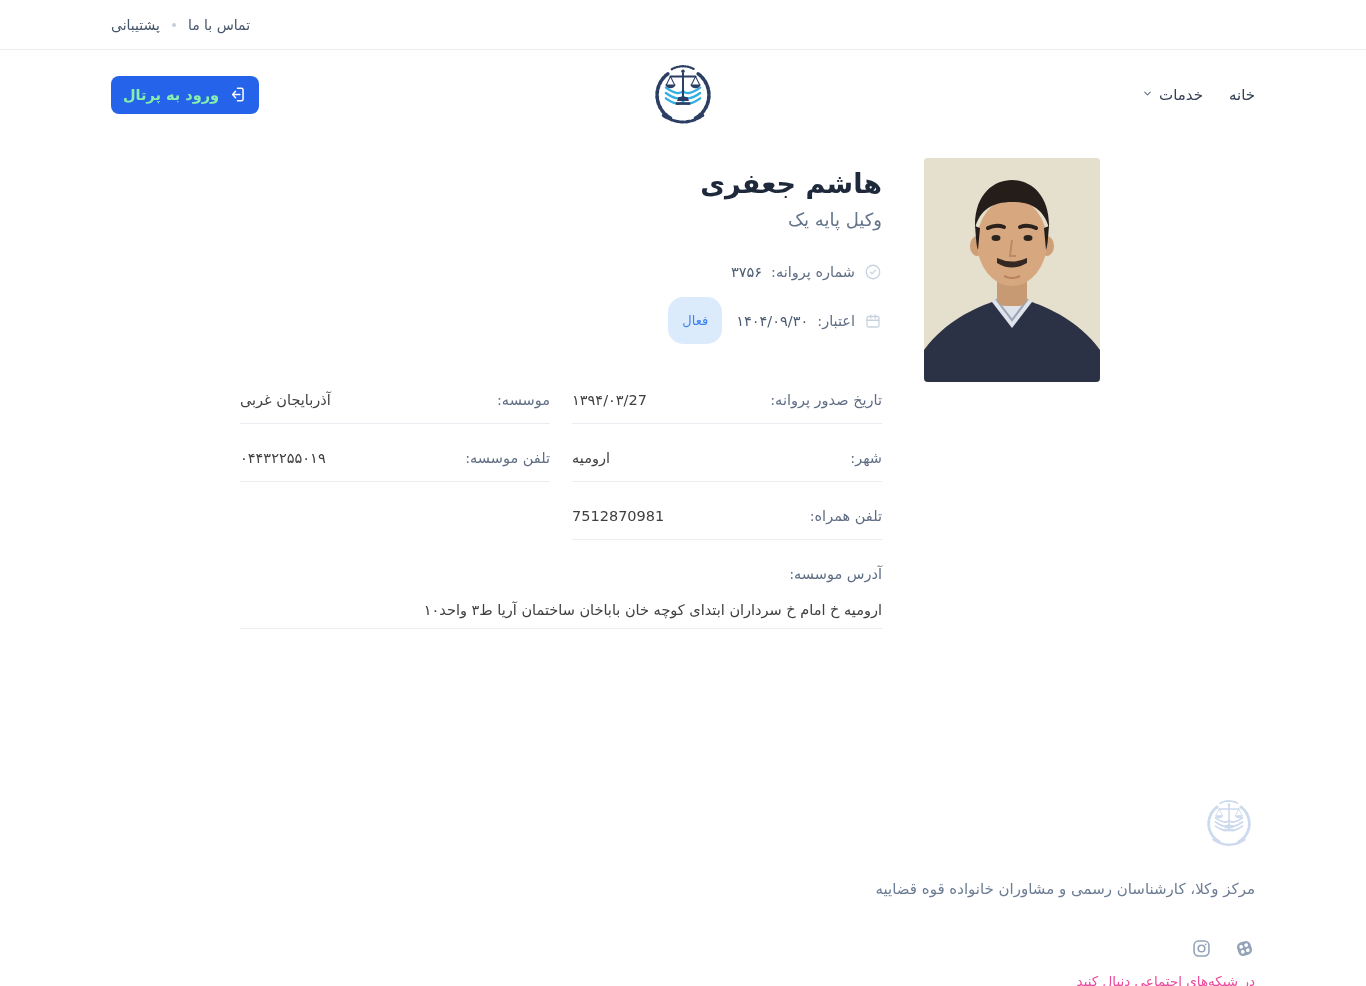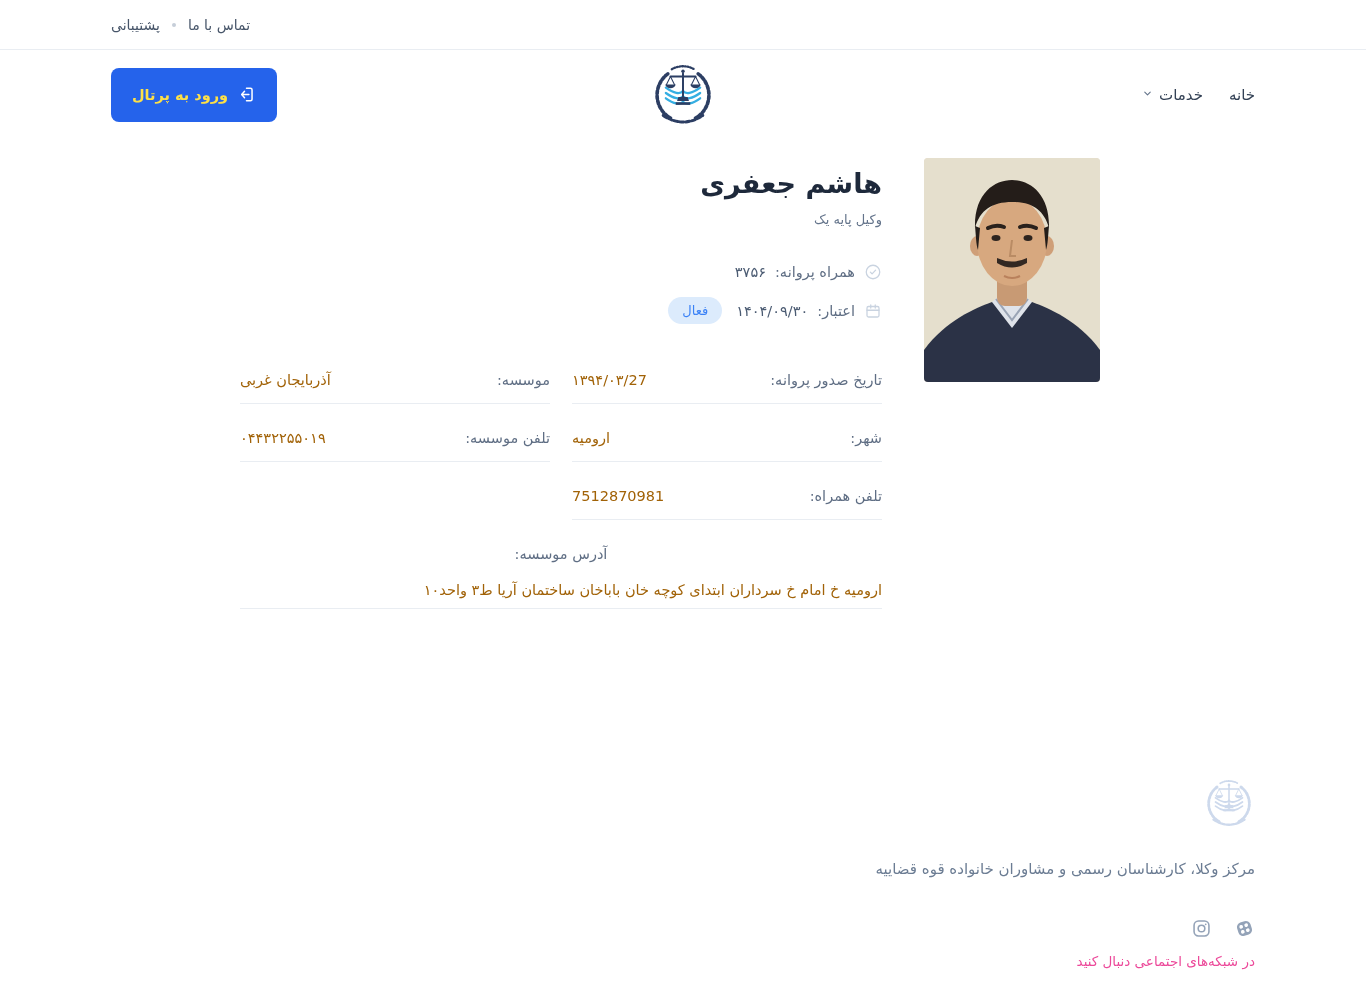--- a/index.html
+++ b/index.html
@@ -13,49 +13,49 @@
   .topbar .container { height: 100%; display: flex; align-items: center; justify-content: flex-end; gap: 12px; }
   .topbar-link { color: #475569; font-size: 14px; text-decoration: none; cursor: pointer; }
   .dot-sep { width: 4px; height: 4px; border-radius: 50%; background: #c6ced9; display: inline-block; }
 
   
   .header .container { height: 89px; display: flex; align-items: center; justify-content: space-between; position: relative; }
   .main-nav { display: flex; align-items: center; gap: 26px; }
   .nav-link { display: flex; gap: 6px; color: #334155; font-size: 15px; text-decoration: none; cursor: pointer; }
   .nav-link svg { margin-top: 2px; }
   .logo-center { position: absolute; right: 50%; transform: translateX(50%); top: 6px; }
-  .login-btn { background: #2563eb; color: #fde047; border: none; border-radius: 8px; height: 54px; padding: 0 21px;
+  .login-btn { background: #2563eb; color: #86efac; border: none; border-radius: 8px; height: 38px; padding: 0 12px;
                font-size: 14.5px; font-weight: bold; font-family: inherit; display: flex; align-items: center; gap: 9px; cursor: pointer; }
 
   
   .emblem--full  { --ink: #2c3e63; --book: #35aee2; }
   .emblem--muted { --ink: #cdd9ec; --book: #cdd9ec; }
 
   
   .profile-wrap { margin-top: 19px; }
   .profile { display: flex; gap: 42px; padding-right: 155px; }
   .photo { width: 176px; height: 224px; border-radius: 4px; overflow: hidden; flex: 0 0 auto; background: #e9e2d2; }
   .info { width: 642px; padding-top: 10px; }
   .lawyer-name { margin: 0; font-size: 27px; line-height: 32px; font-weight: bold; color: #1e293b; text-align: right; }
-  .job-title { margin-top: 11px; color: #64748b; font-size: 13px; line-height: 18px; }
+  .job-title { margin-top: 11px; color: #64748b; font-size: 18px; line-height: 18px; }
 
   .meta { margin-top: 30px; display: flex; flex-direction: column; gap: 12px; }
   .meta-row { display: flex; align-items: center; gap: 9px; color: #4b5b72; font-size: 14.5px; line-height: 20px; min-height: 26px; }
   .meta-row .ico { display: flex; color: #c9d3e0; }
-  .badge { background: #dcebfc; color: #3b82f6; font-size: 13px; line-height: 1; padding: 7px 14px; border-radius: 15px; margin-right: 5px; }
+  .badge { background: #dcebfc; color: #3b82f6; font-size: 13px; line-height: 1; padding: 17px 14px; border-radius: 15px; margin-right: 5px; }
 
   .fields { margin-top: 46px; display: grid; grid-template-columns: 1fr 1fr; column-gap: 22px; row-gap: 24px; }
   .field { display: flex; justify-content: space-between; align-items: baseline; padding-bottom: 13px;
            border-bottom: 1px solid #e9edf2; font-size: 14.5px; line-height: 20px; }
   .field--empty { border-bottom: none; }
   .lbl { color: #5f6e84; }
-  .val { color: #a16207; }
+  .val { color: #404040; }
   .address { grid-column: 1 / -1; padding-bottom: 8px; border-bottom: 1px solid #e9edf2; font-size: 14.5px; line-height: 20px; }
   .address .val { display: block; margin-top: 16px; }
-  .address .lbl { display: block; text-align: center; }
+  .address .lbl { display: block; }
 
   
   .footer { margin-top: 164px; padding-bottom: 80px; }
   .footer .container { display: flex; flex-direction: column; align-items: flex-start; gap: 12px; }
   .org-name { margin-top: 11px; color: #6b7c93; font-size: 15px; line-height: 22px; }
   .social { margin-top: 26px; display: flex; align-items: center; gap: 22px; color: #94a3b8; }
   .social a { color: #94a3b8; display: flex; cursor: pointer; }
   .social-caption { margin-top: 1px; color: #ec4899; font-size: 13.5px; line-height: 18px; }
 </style>
 </head>
@@ -154,21 +154,21 @@
         <div class="job-title">وکیل پایه یک</div>
 
         <div class="meta">
           <div class="meta-row">
             <span class="ico">
               <svg width="18" height="18" viewBox="0 0 24 24" fill="none" stroke="currentColor" stroke-width="1.7" stroke-linecap="round" stroke-linejoin="round">
                   <circle cx="12" cy="12" r="9"></circle>
                   <path d="M8.5 12.2l2.3 2.3 4.7-5"></path>
                 </svg>
             </span>
-            <span class="lbl">همراه پروانه:</span>
+            <span class="lbl">شماره پروانه:</span>
             <span>۳۷۵۶</span>
           </div>
           <div class="meta-row">
             <span class="ico">
               <svg width="18" height="18" viewBox="0 0 24 24" fill="none" stroke="currentColor" stroke-width="1.7" stroke-linecap="round" stroke-linejoin="round">
                   <rect x="4" y="6" width="16" height="14" rx="2"></rect>
                   <path d="M4 11h16M9 4v4M15 4v4"></path>
                 </svg>
             </span>
             <span class="lbl">اعتبار:</span>

